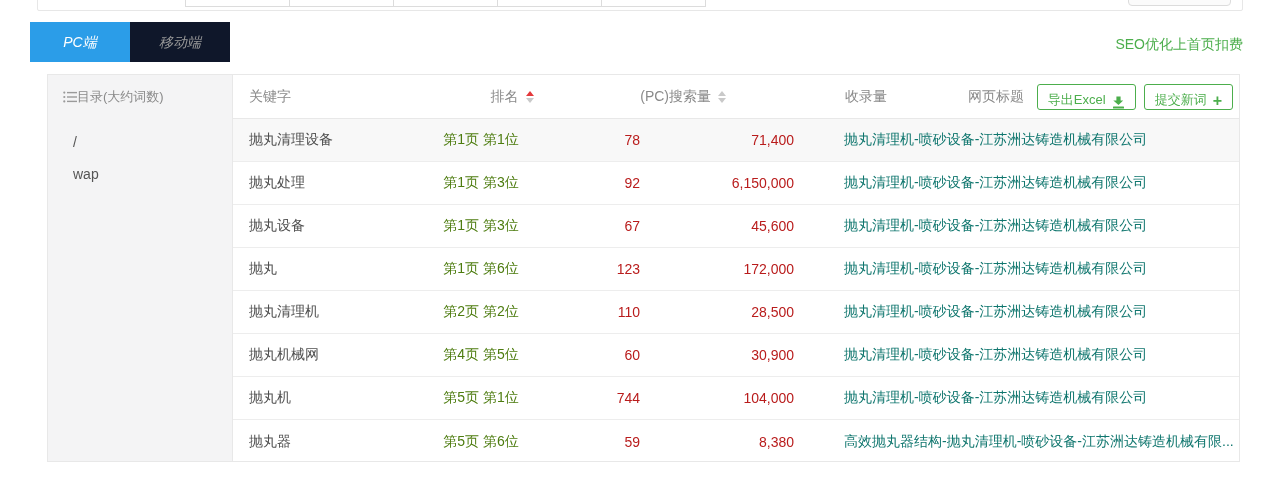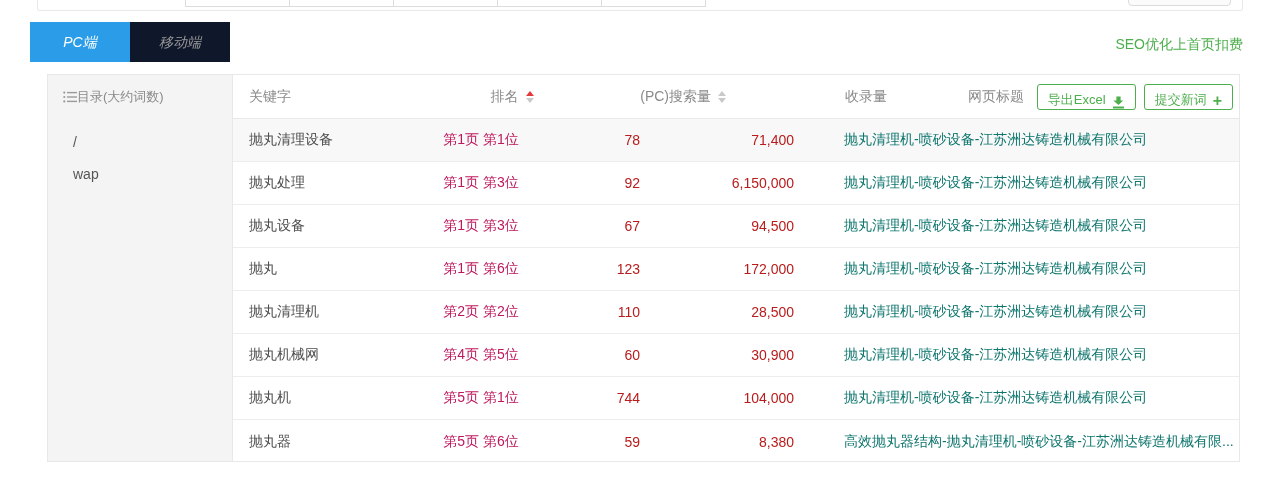--- a/index.html
+++ b/index.html
@@ -44,21 +44,21 @@
 
   .col-kw { width:188px; padding-left:16px; flex-shrink:0; }
   .col-rank { width:120px; text-align:center; flex-shrink:0; display:flex; justify-content:center; align-items:center; }
   .col-search { width:125px; flex-shrink:0; display:flex; justify-content:flex-end; align-items:center; }
   .thead .col-search { padding-right:2px; }
   .row .col-search { padding-right:26px; }
   .col-index { width:136px; text-align:right; padding-right:8px; flex-shrink:0; }
   .col-title { flex:1; padding-left:42px; white-space:nowrap; overflow:hidden; text-overflow:ellipsis; min-width:0; }
 
   .row .col-kw { color:#4f4f4f; }
-  .rank-link { color:#be185d; cursor:pointer; text-decoration:none; }
+  .rank-link { color:#4d7c0f; cursor:pointer; text-decoration:none; }
   .row .col-search, .row .col-index { color:#b91c1c; }
   .row .col-title { color:#0f766e; }
 
   
   .sort { display:inline-flex; flex-direction:column; gap:2px; margin-left:7px; }
   .caret-up { width:0; height:0; border-left:4px solid transparent; border-right:4px solid transparent;
     border-bottom:5px solid #c9c9c9; }
   .caret-down { width:0; height:0; border-left:4px solid transparent; border-right:4px solid transparent;
     border-top:5px solid #c9c9c9; }
   .caret-up.active { border-bottom-color:#e4393c; }
@@ -170,21 +170,21 @@
             <div class="col-index">6,150,000</div>
             <div class="col-title">抛丸清理机-喷砂设备-江苏洲达铸造机械有限公司</div>
           </div>
 
           <div class="row">
             <div class="col-kw">抛丸设备</div>
             <div class="col-rank">
               <a class="rank-link">第1页 第3位</a>
             </div>
             <div class="col-search">67</div>
-            <div class="col-index">94,500</div>
+            <div class="col-index">45,600</div>
             <div class="col-title">抛丸清理机-喷砂设备-江苏洲达铸造机械有限公司</div>
           </div>
 
           <div class="row">
             <div class="col-kw">抛丸</div>
             <div class="col-rank">
               <a class="rank-link">第1页 第6位</a>
             </div>
             <div class="col-search">123</div>
             <div class="col-index">172,000</div>

